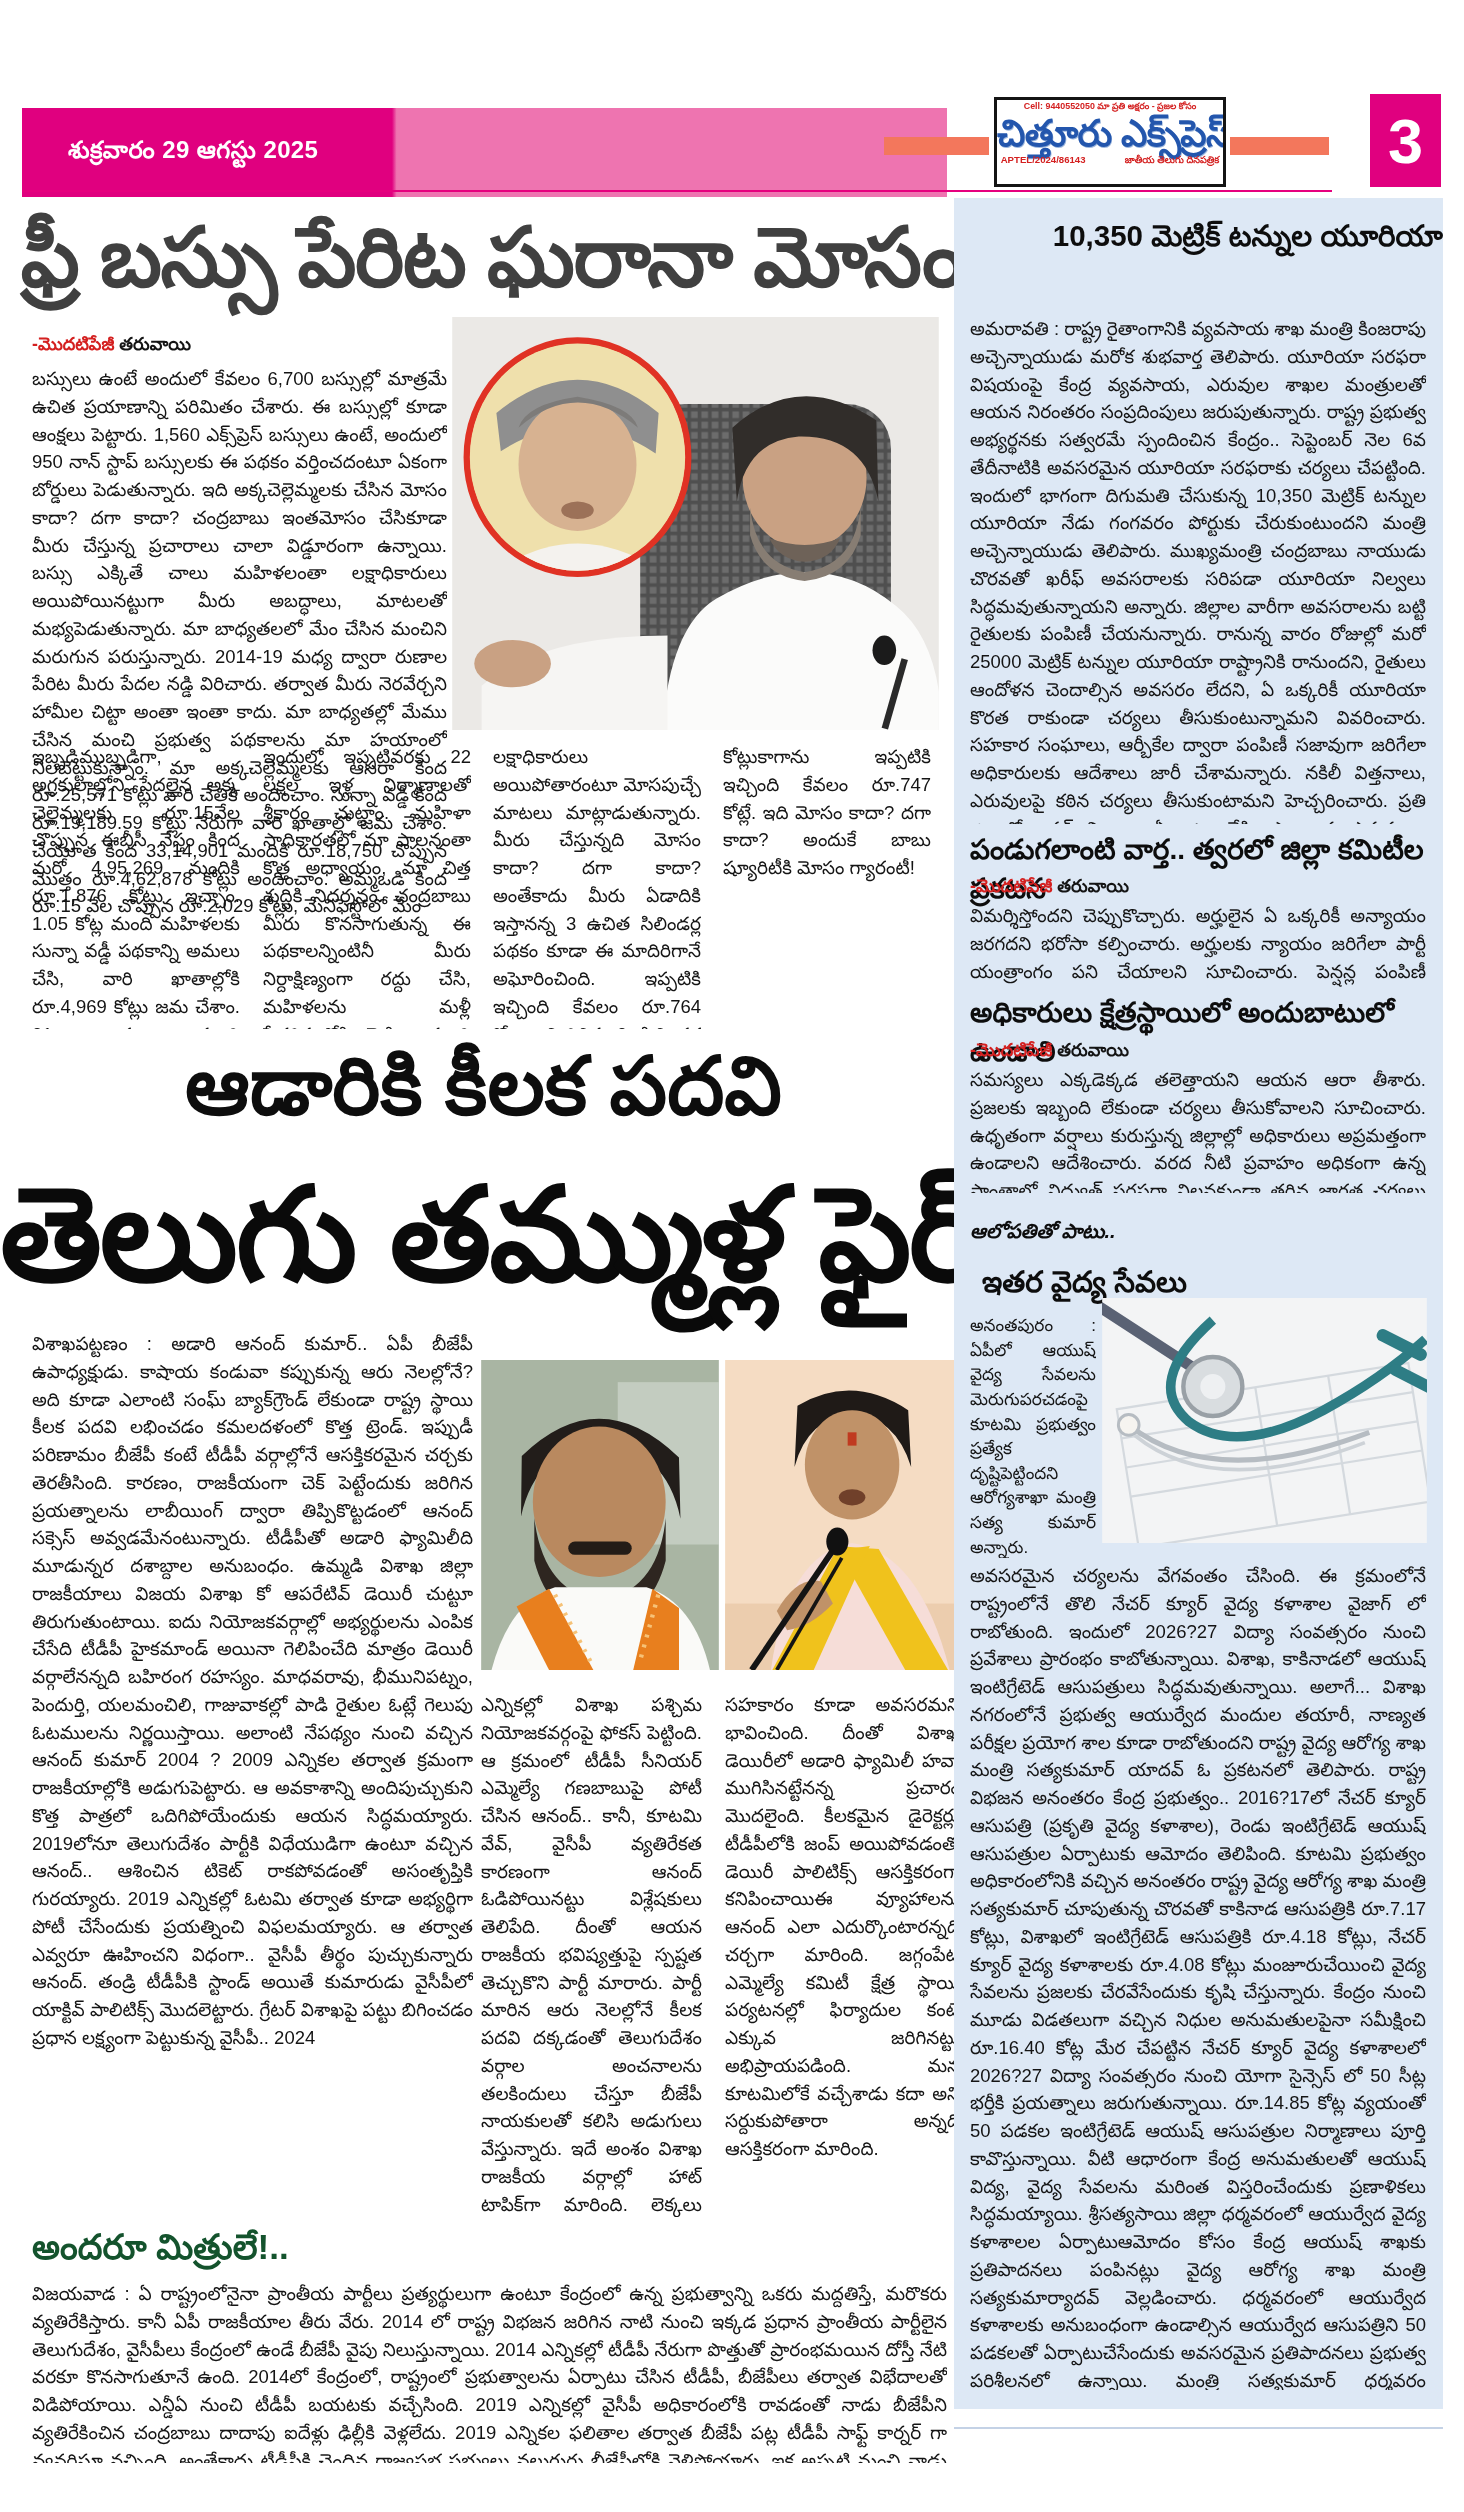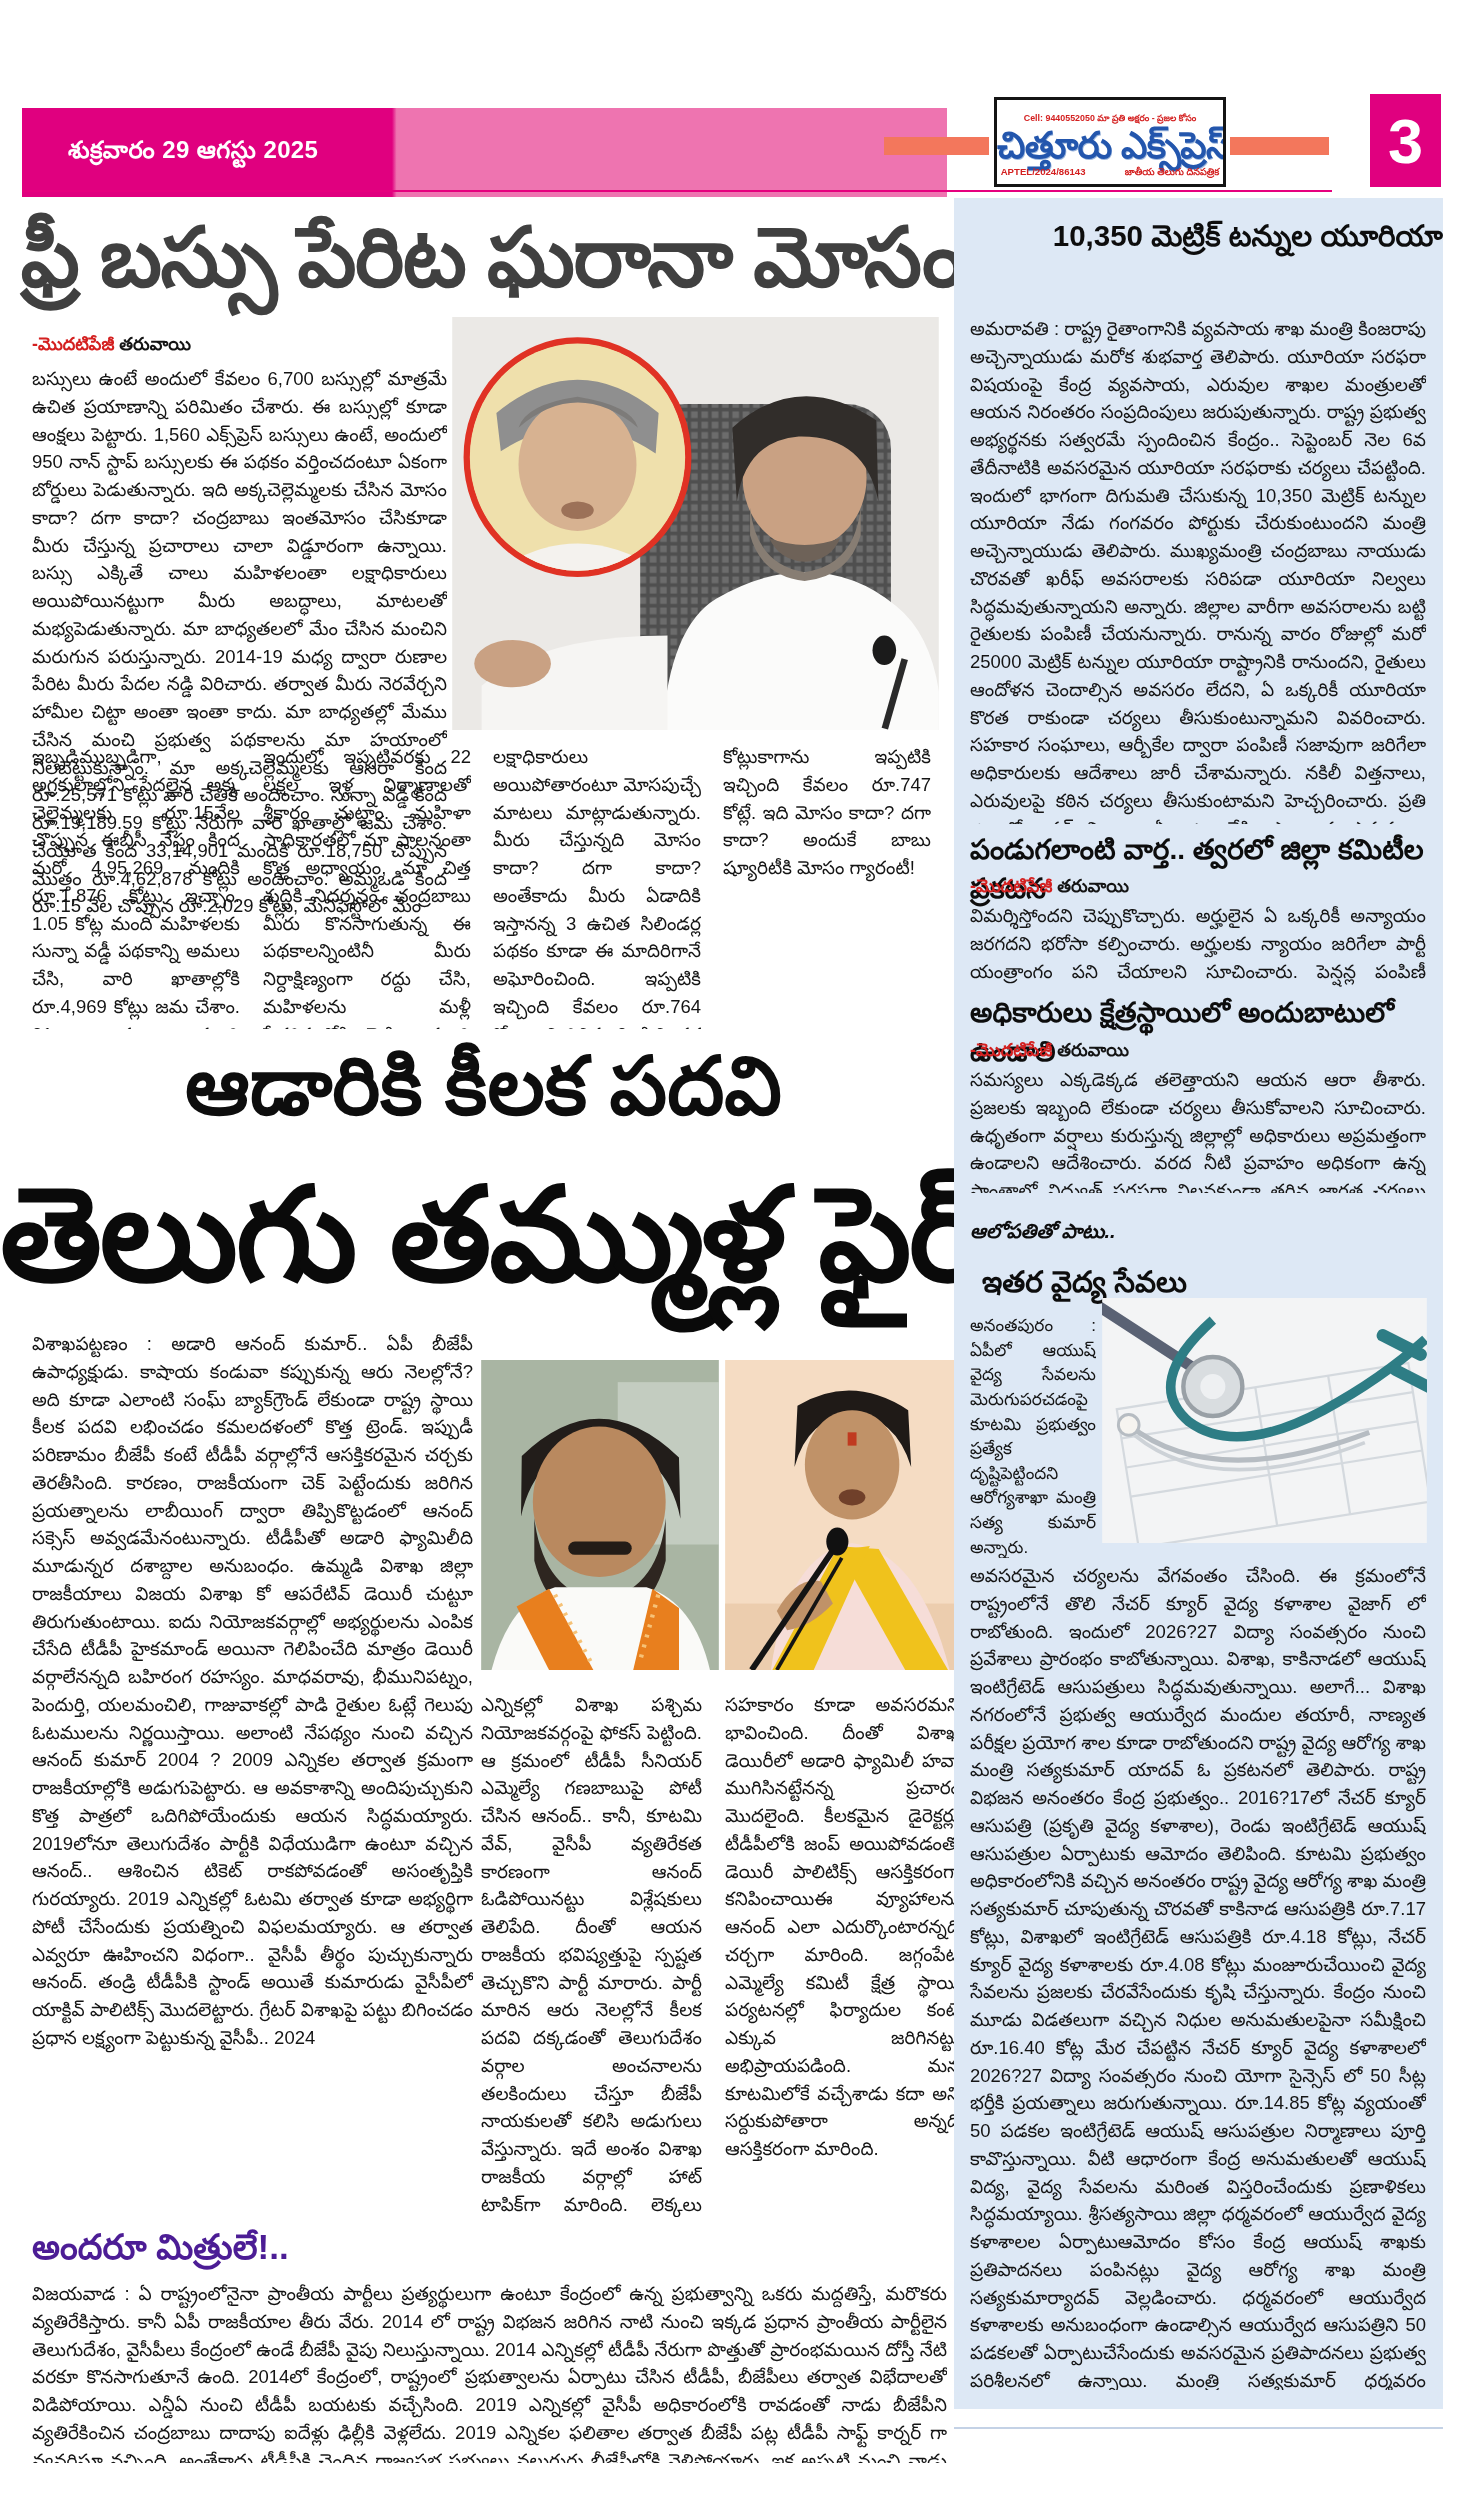--- a/index.html
+++ b/index.html
@@ -9,21 +9,21 @@
   
   .date-bar{left:22px;top:108px;width:925px;height:89px;
     background:linear-gradient(90deg,#e0007f 0,#e0007f 40%,#ee74b0 40.5%,#ee74b0 100%);text-align:center;}
   .date-text{position:absolute;left:46px;top:0;height:89px;display:flex;align-items:center;
     color:#fff;font-size:24px;font-weight:700;letter-spacing:0.4px;}
   .dash{background:#f3775c;height:17.7px;}
   .dash-left{left:884px;top:137px;width:105px;}
   .dash-right{left:1230px;top:137px;width:99px;}
   .logo-box{left:994px;top:97px;width:232px;height:90px;background:#fff;border:3px solid #141414;
     box-sizing:border-box;text-align:center;overflow:hidden;}
-  .logo-top{font-size:8.9px;color:#d42020;font-weight:700;white-space:nowrap;margin-top:13px;}
+  .logo-top{font-size:8.9px;color:#d42020;font-weight:700;white-space:nowrap;margin-top:1px;}
   .logo-title{font-size:37px;font-weight:800;color:#2356ad;line-height:41px;letter-spacing:-0.7px;
     text-shadow:0.7px 0.7px 0 #9db7dd;white-space:nowrap;}
   .logo-bottom{display:flex;justify-content:space-between;padding:0 3.7px;font-size:9.6px;color:#d42020;font-weight:700;white-space:nowrap;}
   .page-num{left:1370px;top:94px;width:71px;height:93px;background:#e0007f;color:#fff;
     font-size:63px;font-weight:800;display:flex;align-items:center;justify-content:center;}
   .header-rule{left:22px;top:190px;width:1310px;height:2.2px;background:#e6007e;}
   
   .body-txt{font-size:18.5px;line-height:1.5;text-align:justify;color:#141414;overflow:hidden;}
   .cont-tag{font-size:17.7px;font-weight:800;color:#141414;white-space:nowrap;}
   .cont-red{color:#d42020;}
@@ -38,21 +38,21 @@
   
   .kicker{left:22px;top:1031px;width:923px;text-align:center;font-size:81px;font-weight:800;
     color:#0d0d0d;line-height:111px;white-space:nowrap;}
   .h2{left:0;top:1143px;width:967px;text-align:center;font-size:131px;font-weight:900;color:#0a0a0a;
     line-height:183px;letter-spacing:-2.2px;white-space:nowrap;}
   .lead2{left:32px;top:1330px;width:441px;height:886px;}
   .photo2{left:481px;top:1360px;width:238px;height:310px;}
   .photo3{left:725px;top:1360px;width:235px;height:310px;}
   .legA{left:481px;top:1691px;width:221px;height:526px;}
   .legB{left:725px;top:1691px;width:235px;height:526px;}
-  .bottom-head{left:32px;top:2227px;font-size:35px;font-weight:800;color:#4c1d95;white-space:nowrap;}
+  .bottom-head{left:32px;top:2227px;font-size:35px;font-weight:800;color:#14532d;white-space:nowrap;}
   .bottom-body{left:32px;top:2280px;width:915px;height:183px;}
   
   .sidebar{left:954px;top:198px;width:489px;height:2211px;background:#dde8f5;}
   .sb{position:absolute;left:16px;width:456px;}
   .sb-title{font-weight:800;color:#0d0d0d;text-align:left;}
   .s1t{width:100%;left:0;text-align:right;font-size:29.5px;line-height:43px;}
   .s1t1{top:16px;} .s1t2{top:62px;}
   .s1body{top:117px;height:509px;}
   .s2t{top:636px;font-size:28px;}
   .cont2{top:678px;}

